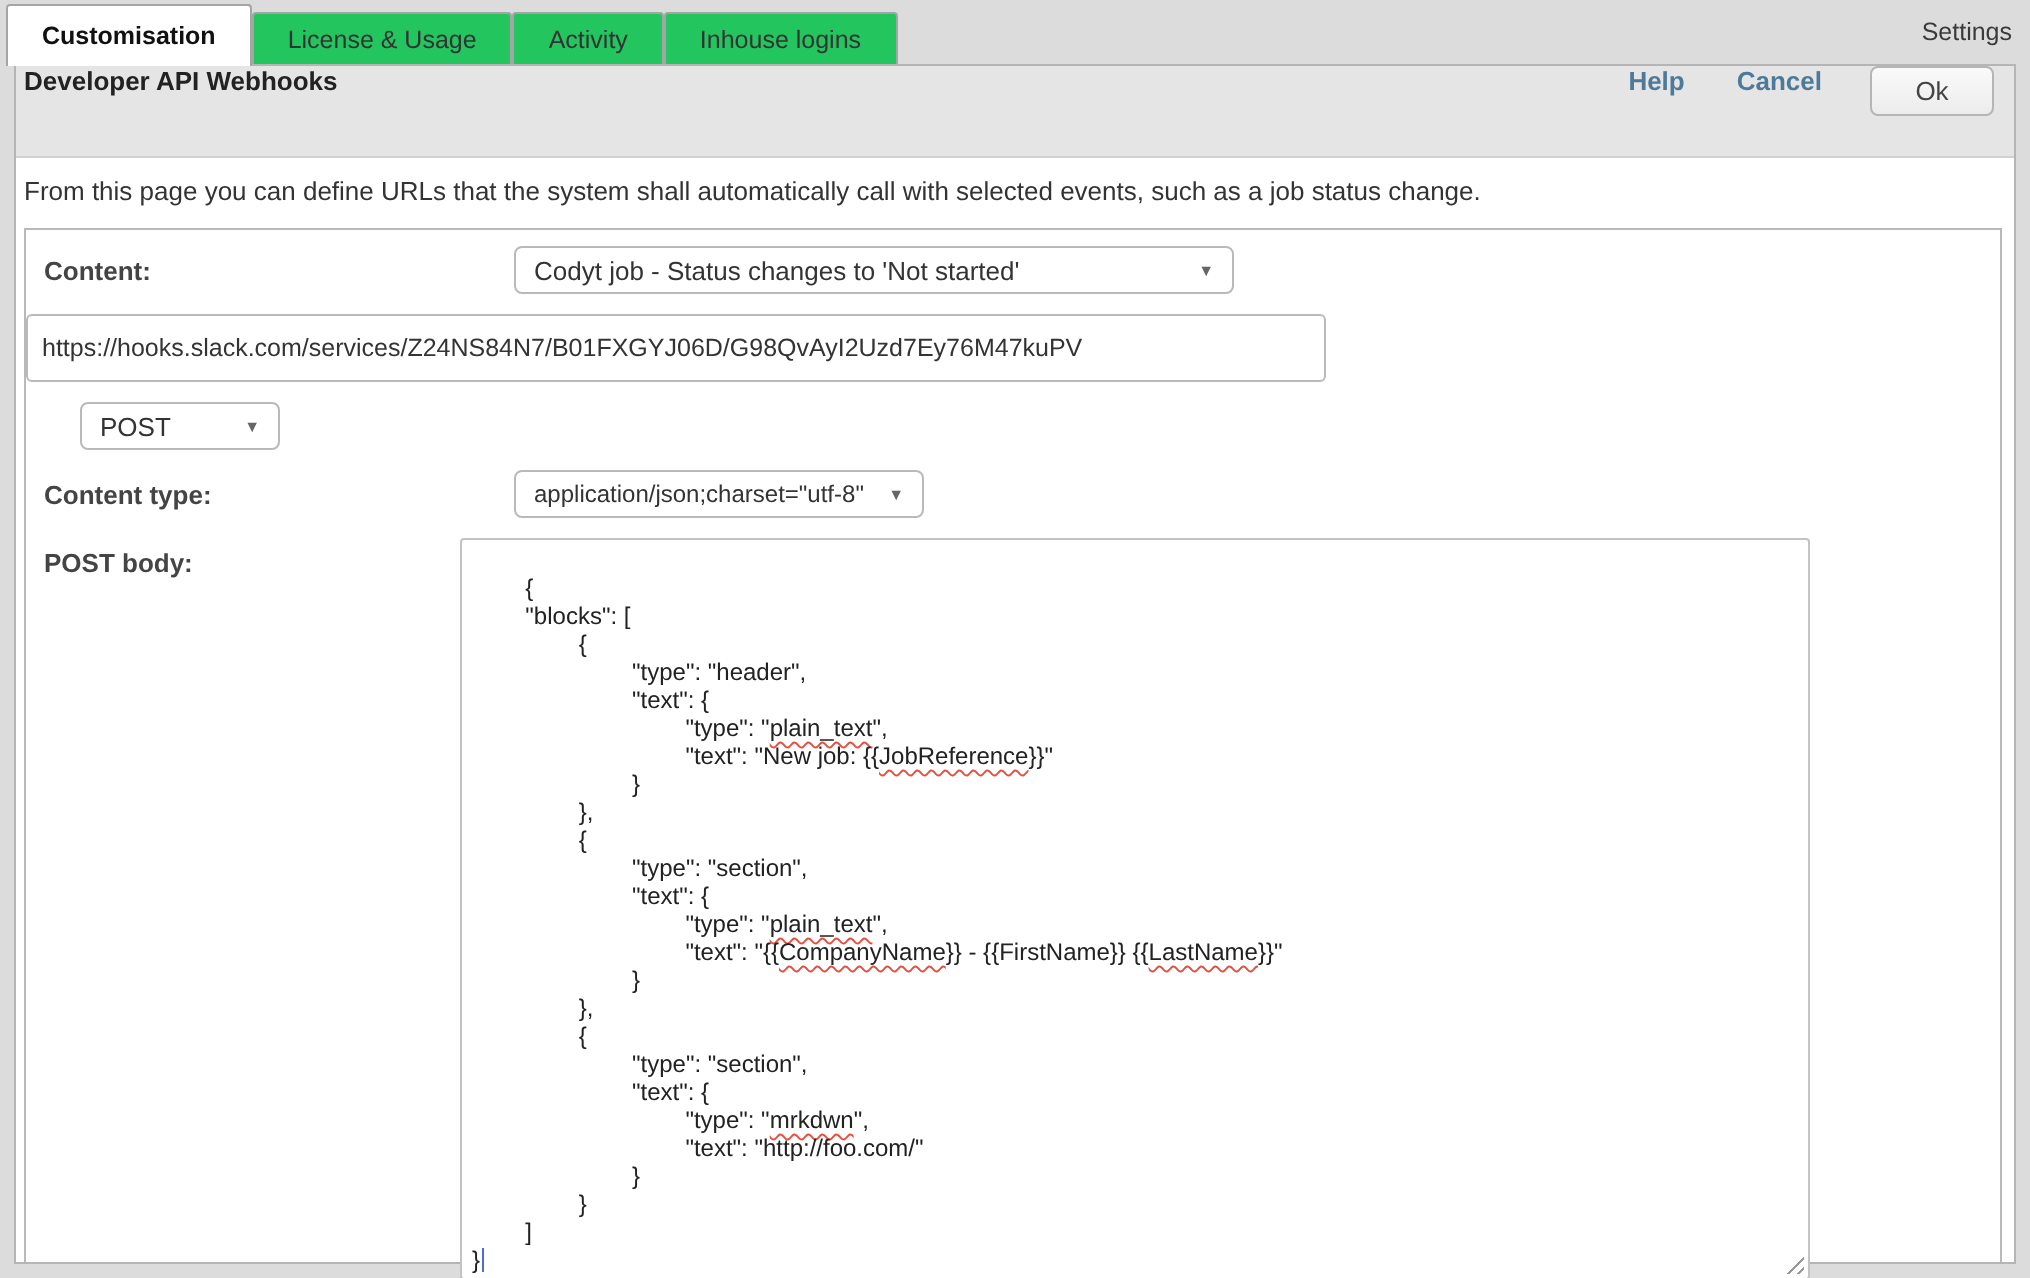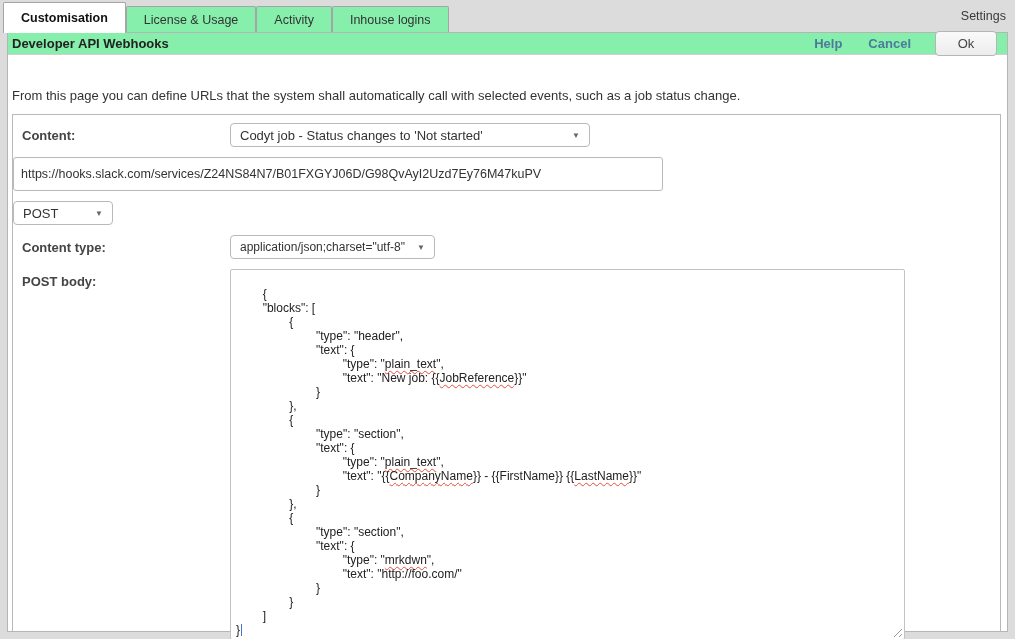--- a/index.html
+++ b/index.html
@@ -8,36 +8,36 @@
     position:relative;
     background:#dcdcdc;
     font-family:"Liberation Sans", sans-serif;
     overflow:hidden;
   }
 
   
   .tabbar { position:absolute; top:0; left:0; right:0; height:32px; display:flex; align-items:flex-end; padding-left:3px; z-index:2; }
   .tab {
     display:flex; align-items:center; padding:0 17px; height:26px;
-    background:#86efac; border:1px solid #a5a5a5; border-bottom:none;
+    background:#22c55e; border:1px solid #a5a5a5; border-bottom:none;
     border-radius:2px 2px 0 0; font-size:12.5px; color:#333; cursor:pointer;
     white-space:nowrap;
   }
   .tab.active {
     background:#ffffff; height:31px; font-weight:bold; color:#111;
     position:relative; z-index:3; margin-bottom:-1px;
   }
   .settings-link { position:absolute; right:9px; top:9px; font-size:12.5px; color:#3a3a3a; cursor:pointer; }
 
   
   .panel { position:absolute; left:7px; right:7px; top:32px; bottom:7px; background:#fff; border:1px solid #b5b5b5; }
   .panel-header {
-    position:absolute; top:0; left:0; right:0; height:22px;
-    background:#86efac; border-bottom:1px solid #d0d0d0;
-    display:flex; align-items:center; padding:0 10px 0 4px;
+    position:absolute; top:0; left:0; right:0; height:46px;
+    background:#e5e5e5; border-bottom:1px solid #d0d0d0;
+    display:flex; align-items:flex-start; padding:0 10px 0 4px;
   }
   .panel-title { font-size:13px; font-weight:bold; color:#222; }
   .spacer { flex:1; }
   .link { color:#4d7a9b; font-size:13px; font-weight:bold; cursor:pointer; }
   .link.help { margin-right:26px; }
   .ok-btn {
     margin-left:24px; width:62px; height:25px;
     border:1px solid #b5b5b5; border-radius:4px;
     background:linear-gradient(#fafafa,#ececec);
     font-family:"Liberation Sans",sans-serif; font-size:13px; color:#444;
@@ -47,21 +47,21 @@
 
   
   .form-box {
     position:absolute; left:4px; right:6px; top:81px; bottom:0;
     border:1px solid #b9b9b9; border-bottom:none; padding-top:8px;
   }
   .row { display:flex; align-items:flex-start; margin-bottom:10px; }
   .row-label { width:217px; padding:5px 0 0 9px; font-size:13px; font-weight:bold; color:#444; }
   .select {
     display:flex; align-items:center; border:1px solid #b9b9b9; border-radius:4px;
-    height:24px; background:#fff; font-size:13px; color:#333; padding:0 9px; cursor:pointer;
+    height:24px; background:#fff; font-size:13px; color:#333; padding:0 9px; cursor:pointer;margin-left:27px;
   }
   .select .val { flex:1; white-space:nowrap; overflow:hidden; }
   .arrow { font-size:8px; color:#666; margin-left:10px; flex:none; }
   .w-webhook { width:360px; }
   .w-method  { width:100px; }
   .w-content { width:205px; font-size:12px; }
   .text-input {
     width:650px; height:23px; border:1px solid #b9b9b9; border-radius:3px;
     font-family:"Liberation Sans",sans-serif; font-size:12.5px; color:#333; padding:16px 7px;
     background:#fff;

